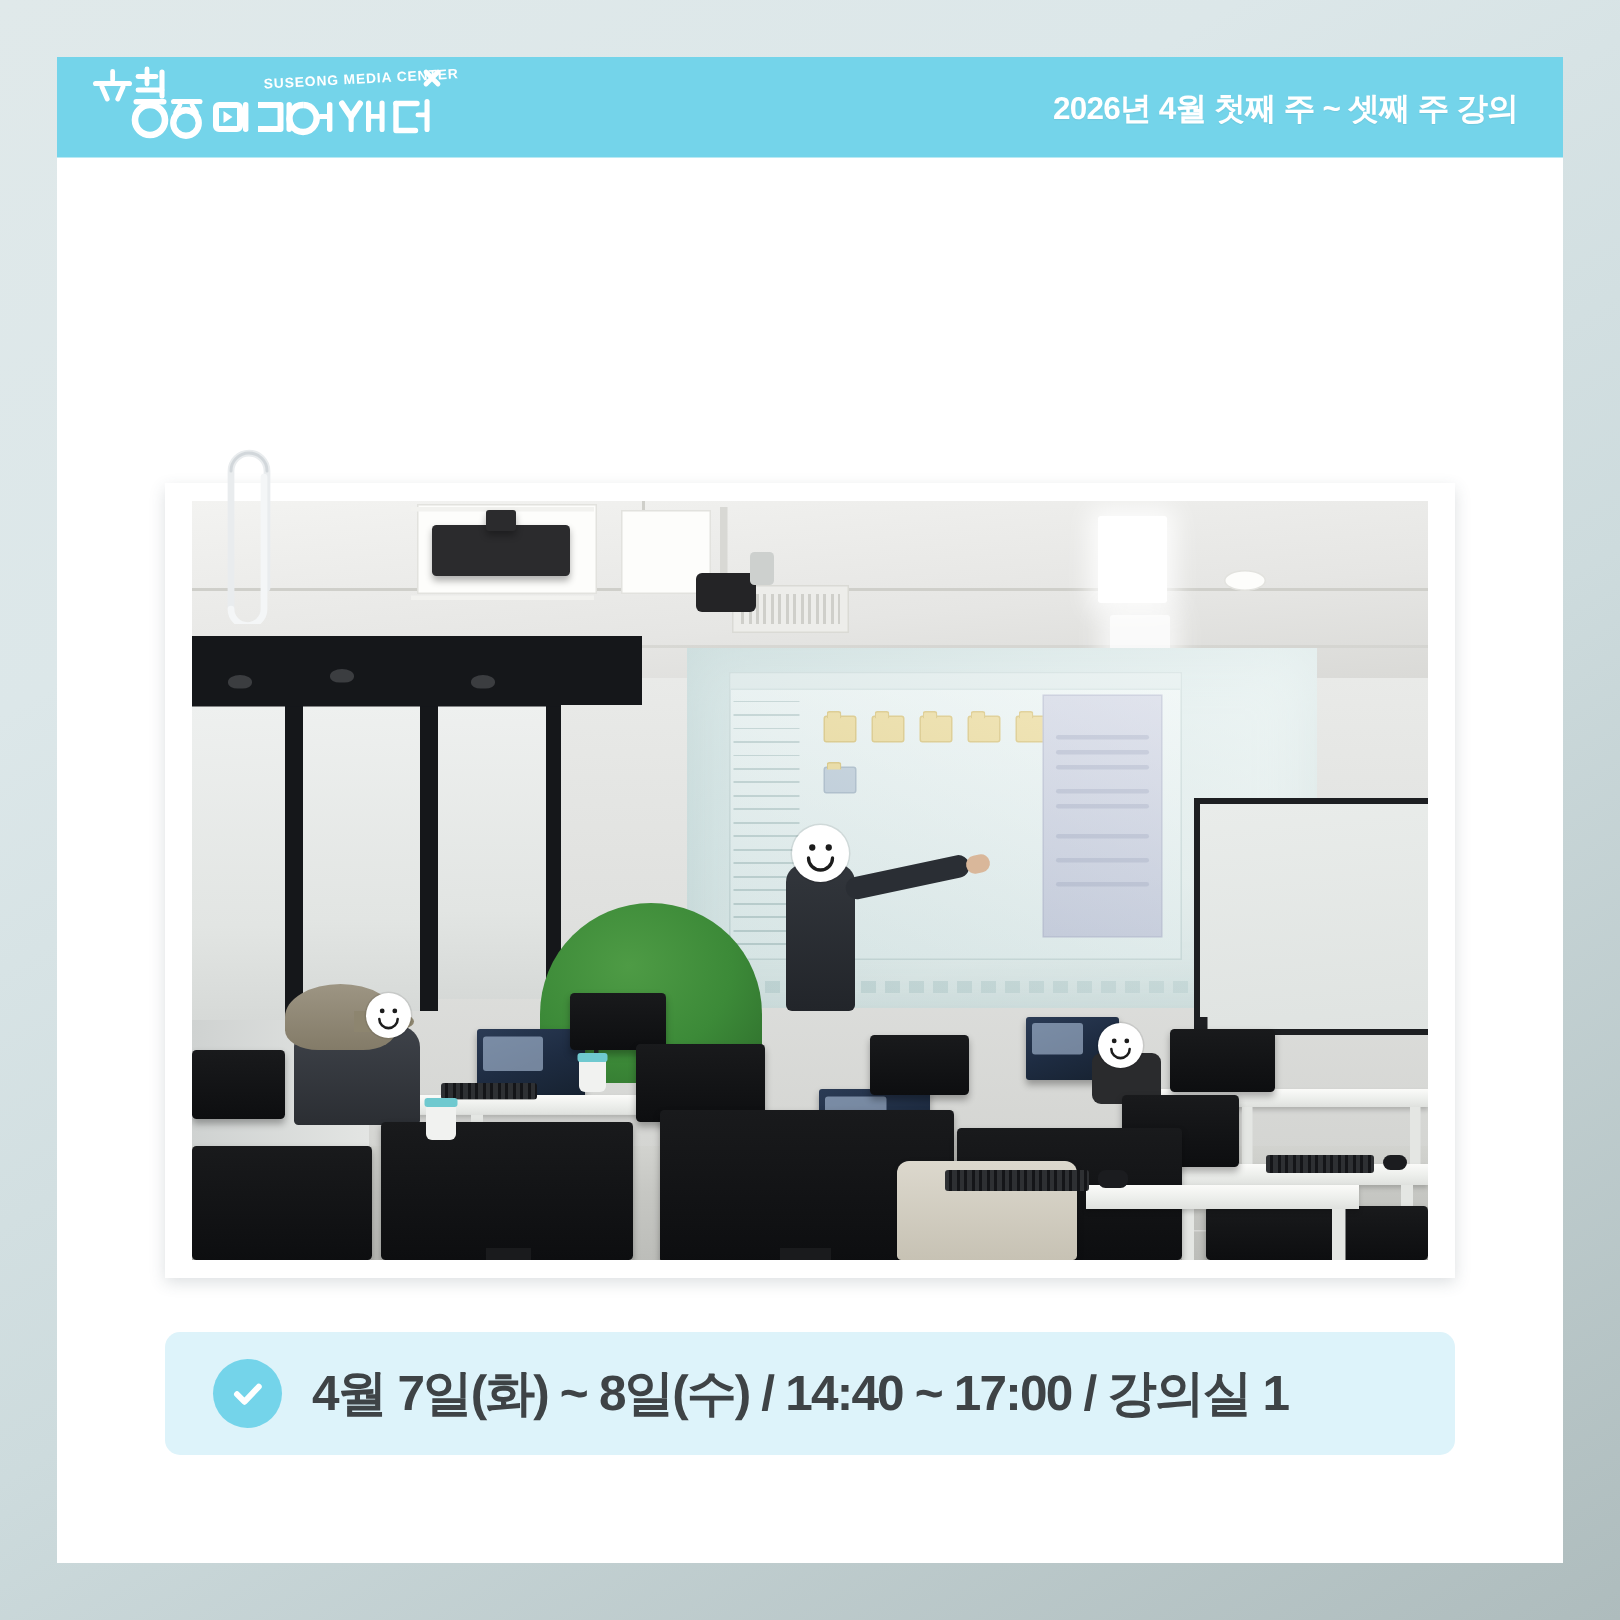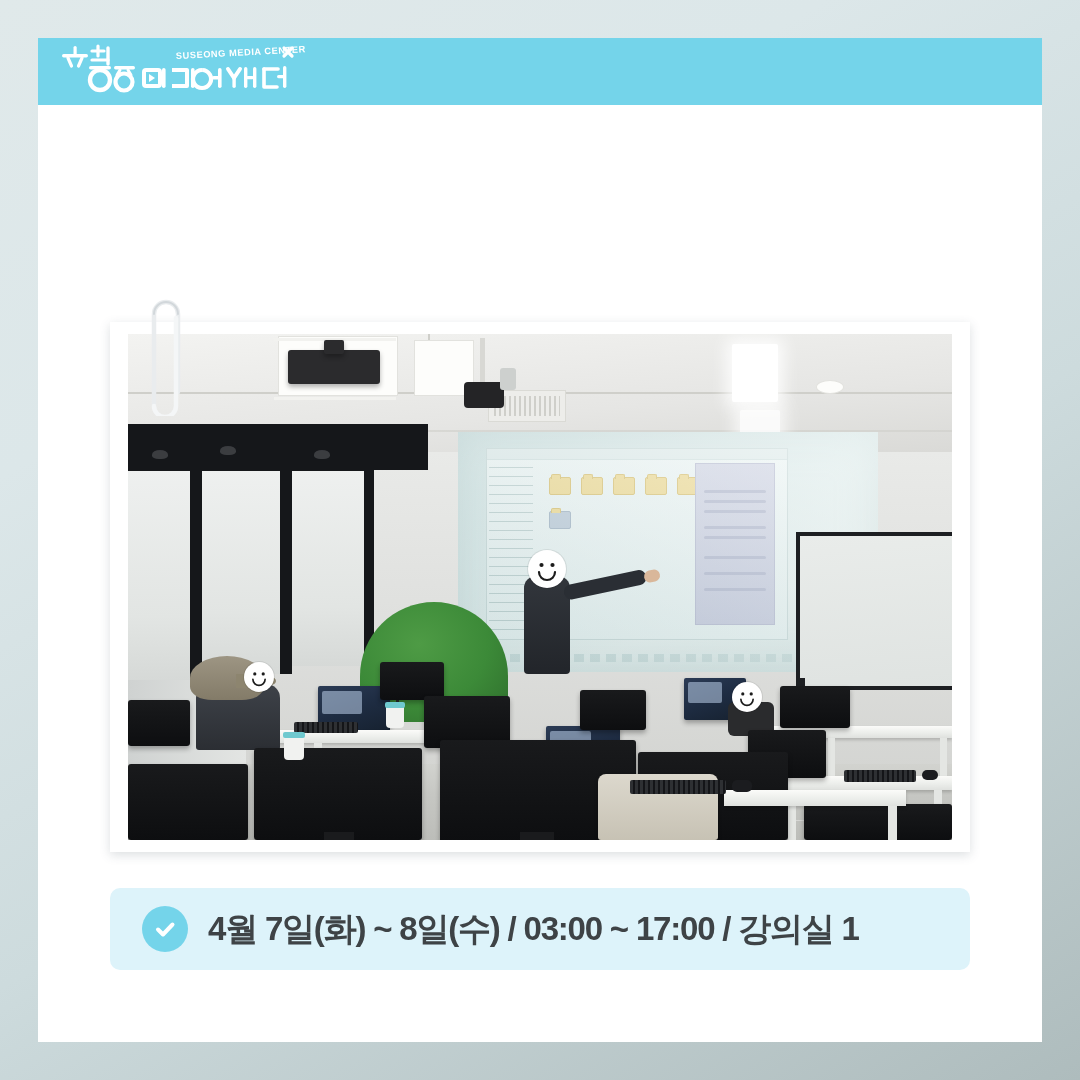--- a/index.html
+++ b/index.html
@@ -222,20 +222,21 @@
           <path d="M206 27 v18 h13" fill="none" stroke="#ffffff" stroke-width="3.6" stroke-linecap="round" stroke-linejoin="round"></path>
           <rect x="225" y="24" width="3.4" height="22" rx="1.7"></rect>
           <rect x="219" y="33" width="8" height="3.2" rx="1.6"></rect>
 
           <text x="118" y="17" font-family="Liberation Sans, sans-serif" font-size="9.2" font-weight="bold" letter-spacing="0.6" fill="#ffffff" transform="rotate(-3 118 17)">SUSEONG MEDIA CENTER</text>
           <path d="M226 6 L234 14 M234 6 L226 14" stroke="#ffffff" stroke-width="3.2" stroke-linecap="round"></path>
         </g>
       </svg>
     </div>
 
+    <div class="header-note">2026년 4월 첫째 주 ~ 셋째 주 강의</div>
   </div>
 
 
   <div class="clip">
     <svg width="44" height="128" viewBox="0 0 44 128" aria-hidden="true">
       <path d="M14 118 V26 a12 12 0 0 1 24 0 V104" fill="none" stroke="#e9ecee" stroke-width="4.5" stroke-linecap="round"></path>
       <path d="M14 118 a11 11 0 0 0 22 0 V30" fill="none" stroke="#f4f6f7" stroke-width="4.5" stroke-linecap="round"></path>
       <path d="M14 26 a12 12 0 0 1 24 0" fill="none" stroke="#cfd5d8" stroke-width="2" stroke-linecap="round" opacity=".9"></path>
     </svg>
   </div>
@@ -403,16 +404,16 @@
       </div>
     </div>
   </div>
 
   <div class="info">
     <div class="check">
       <svg width="26" height="26" viewBox="0 0 26 26" aria-hidden="true">
         <path d="M6 13.5 L11 18.5 L20.5 8.5" fill="none" stroke="#ffffff" stroke-width="4" stroke-linecap="round" stroke-linejoin="round"></path>
       </svg>
     </div>
-    <div class="info-text">4월 7일(화) ~ 8일(수) / 03:00 ~ 17:00 / 강의실 1</div>
+    <div class="info-text">4월 7일(화) ~ 8일(수) / 14:40 ~ 17:00 / 강의실 1</div>
   </div>
 
 </div>
 
 </body></html>

